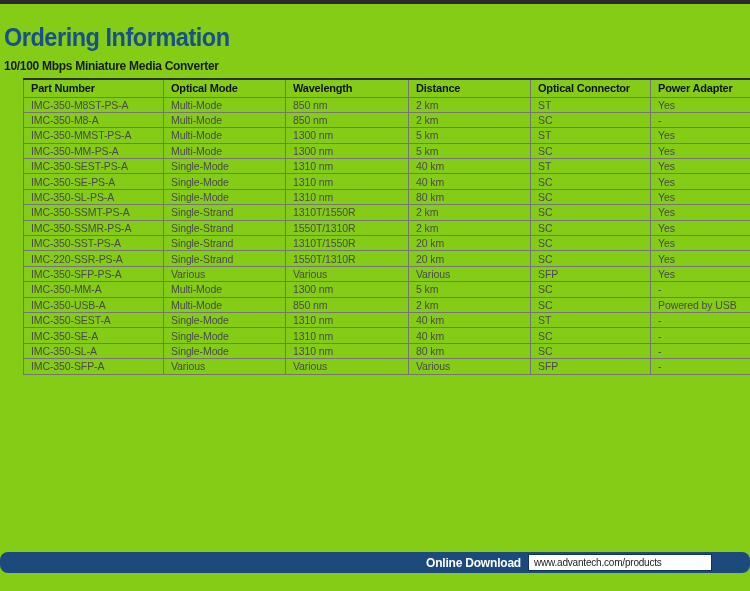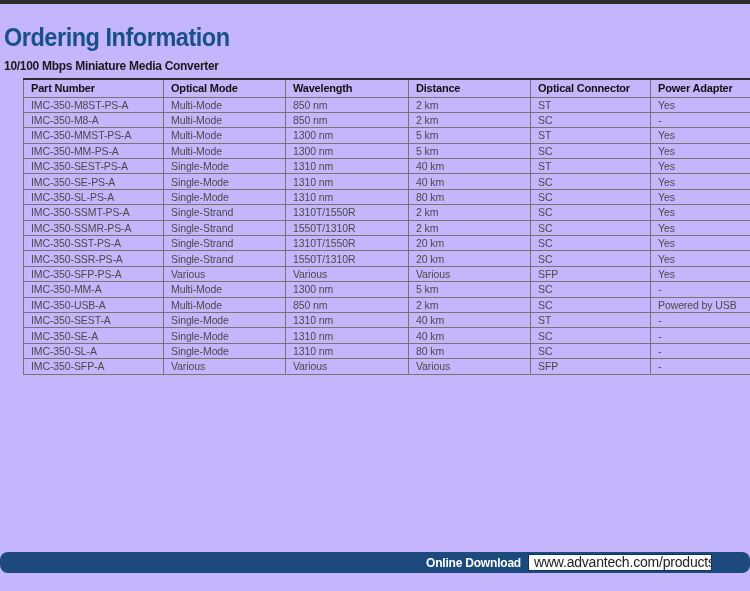--- a/index.html
+++ b/index.html
@@ -3,21 +3,21 @@
 <meta charset="utf-8">
 <style>
   * { margin: 0; padding: 0; box-sizing: border-box; }
   html, body { background: #ffffff; }
   body {
     width: 750px; height: 591px;
     font-family: "Liberation Sans", sans-serif;
     position: relative;
     overflow: hidden;
   }
-  .page { position: relative; width: 750px; height: 591px; background: #c4b5fd; }
+  .page { position: relative; width: 750px; height: 591px; background: #84cc16; }
 
   .top-rule {
     position: absolute; top: 0; left: 0;
     width: 750px; height: 4px;
     background: #2b2b2b;
   }
 
   .page-title {
     position: absolute; top: 23px; left: 4px;
     font-size: 25px; font-weight: bold;
@@ -83,21 +83,21 @@
     color: #ffffff;
     font-size: 12px; font-weight: bold;
     letter-spacing: -0.2px;
     white-space: nowrap;
   }
   .url-box {
     margin-left: 7px; margin-right: 38px;
     width: 184px; height: 17px;
     background: #ffffff;
     border: 1px solid #12345c;
-    font-size: 14px;
+    font-size: 10px;
     color: #222222;
     line-height: 15px;
     padding-left: 5px;
     letter-spacing: -0.2px;
     white-space: nowrap;
     overflow: hidden;
   }
 </style>
 </head>
 <body>
@@ -204,21 +204,21 @@
         </tr>
         <tr>
           <td>IMC-350-SST-PS-A</td>
           <td>Single-Strand</td>
           <td>1310T/1550R</td>
           <td>20 km</td>
           <td>SC</td>
           <td>Yes</td>
         </tr>
         <tr>
-          <td>IMC-350-SSR-PS-A</td>
+          <td>IMC-220-SSR-PS-A</td>
           <td>Single-Strand</td>
           <td>1550T/1310R</td>
           <td>20 km</td>
           <td>SC</td>
           <td>Yes</td>
         </tr>
         <tr>
           <td>IMC-350-SFP-PS-A</td>
           <td>Various</td>
           <td>Various</td>

